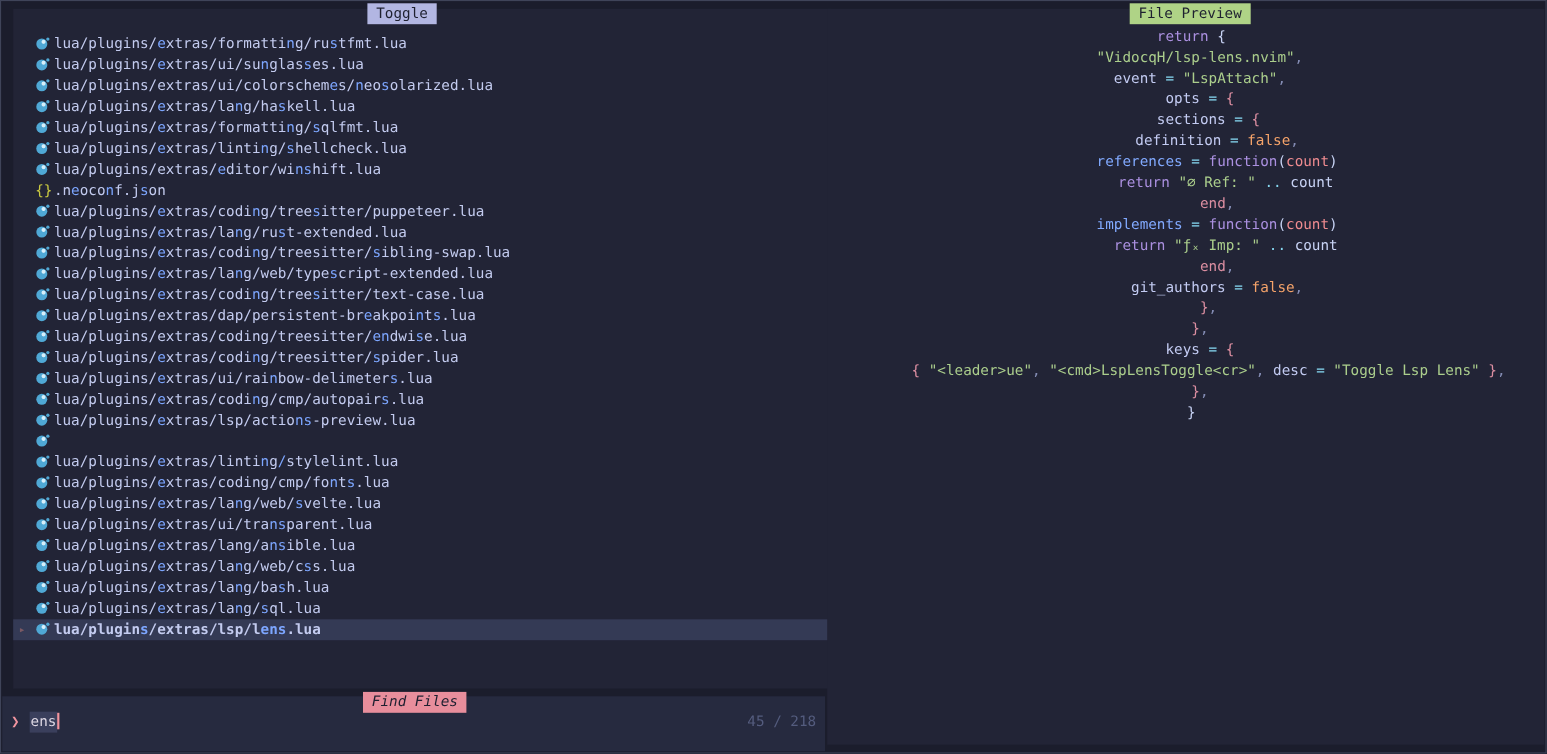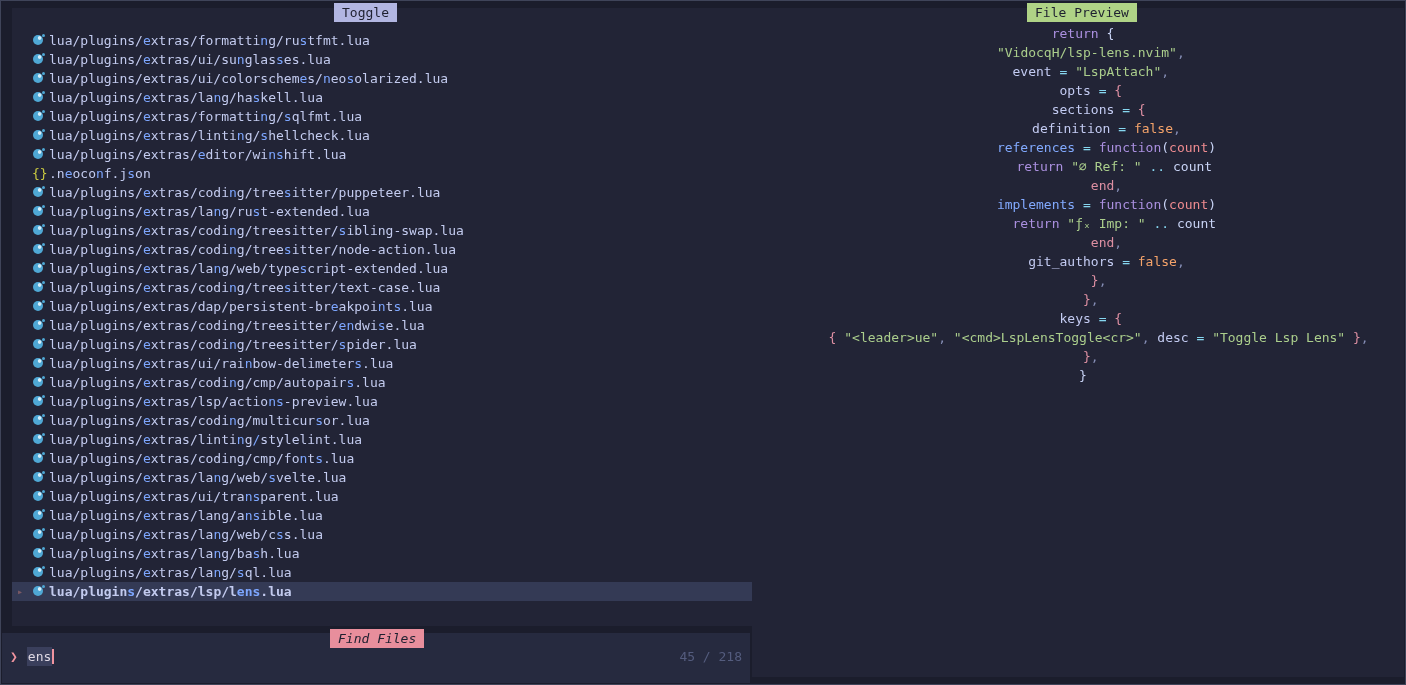--- a/index.html
+++ b/index.html
@@ -120,25 +120,20 @@
         <span class="rowtext">lua/plugins/<span class="hl">e</span>xtras/la<span class="hl">n</span>g/ru<span class="hl">s</span>t-extended.lua</span>
       </div>
       <div class="row">
         <span class="caret-slot"></span>
         <span class="icon icon-lua"></span>
         <span class="rowtext">lua/plugins/<span class="hl">e</span>xtras/codi<span class="hl">n</span>g/treesitter/<span class="hl">s</span>ibling-swap.lua</span>
       </div>
       <div class="row">
         <span class="caret-slot"></span>
         <span class="icon icon-lua"></span>
-        <span class="rowtext">lua/plugins/<span class="hl">e</span>xtras/codi<span class="hl">n</span>g/tree<span class="hl">s</span>itter/node-action.lua</span>
-      </div>
-      <div class="row">
-        <span class="caret-slot"></span>
-        <span class="icon icon-lua"></span>
         <span class="rowtext">lua/plugins/<span class="hl">e</span>xtras/la<span class="hl">n</span>g/web/type<span class="hl">s</span>cript-extended.lua</span>
       </div>
       <div class="row">
         <span class="caret-slot"></span>
         <span class="icon icon-lua"></span>
         <span class="rowtext">lua/plugins/<span class="hl">e</span>xtras/codi<span class="hl">n</span>g/tree<span class="hl">s</span>itter/text-case.lua</span>
       </div>
       <div class="row">
         <span class="caret-slot"></span>
         <span class="icon icon-lua"></span>
@@ -165,21 +160,20 @@
         <span class="rowtext">lua/plugins/<span class="hl">e</span>xtras/codi<span class="hl">n</span>g/cmp/autopair<span class="hl">s</span>.lua</span>
       </div>
       <div class="row">
         <span class="caret-slot"></span>
         <span class="icon icon-lua"></span>
         <span class="rowtext">lua/plugins/<span class="hl">e</span>xtras/lsp/actio<span class="hl">ns</span>-preview.lua</span>
       </div>
       <div class="row">
         <span class="caret-slot"></span>
         <span class="icon icon-lua"></span>
-        <span class="rowtext">lua/plugins/<span class="hl">e</span>xtras/codi<span class="hl">n</span>g/multicur<span class="hl">s</span>or.lua</span>
       </div>
       <div class="row">
         <span class="caret-slot"></span>
         <span class="icon icon-lua"></span>
         <span class="rowtext">lua/plugins/<span class="hl">e</span>xtras/linti<span class="hl">n</span>g<span class="hl">/</span>stylelint.lua</span>
       </div>
       <div class="row">
         <span class="caret-slot"></span>
         <span class="icon icon-lua"></span>
         <span class="rowtext">lua/plugins/<span class="hl">e</span>xtras/coding/cmp/fo<span class="hl">n</span>t<span class="hl">s</span>.lua</span>

